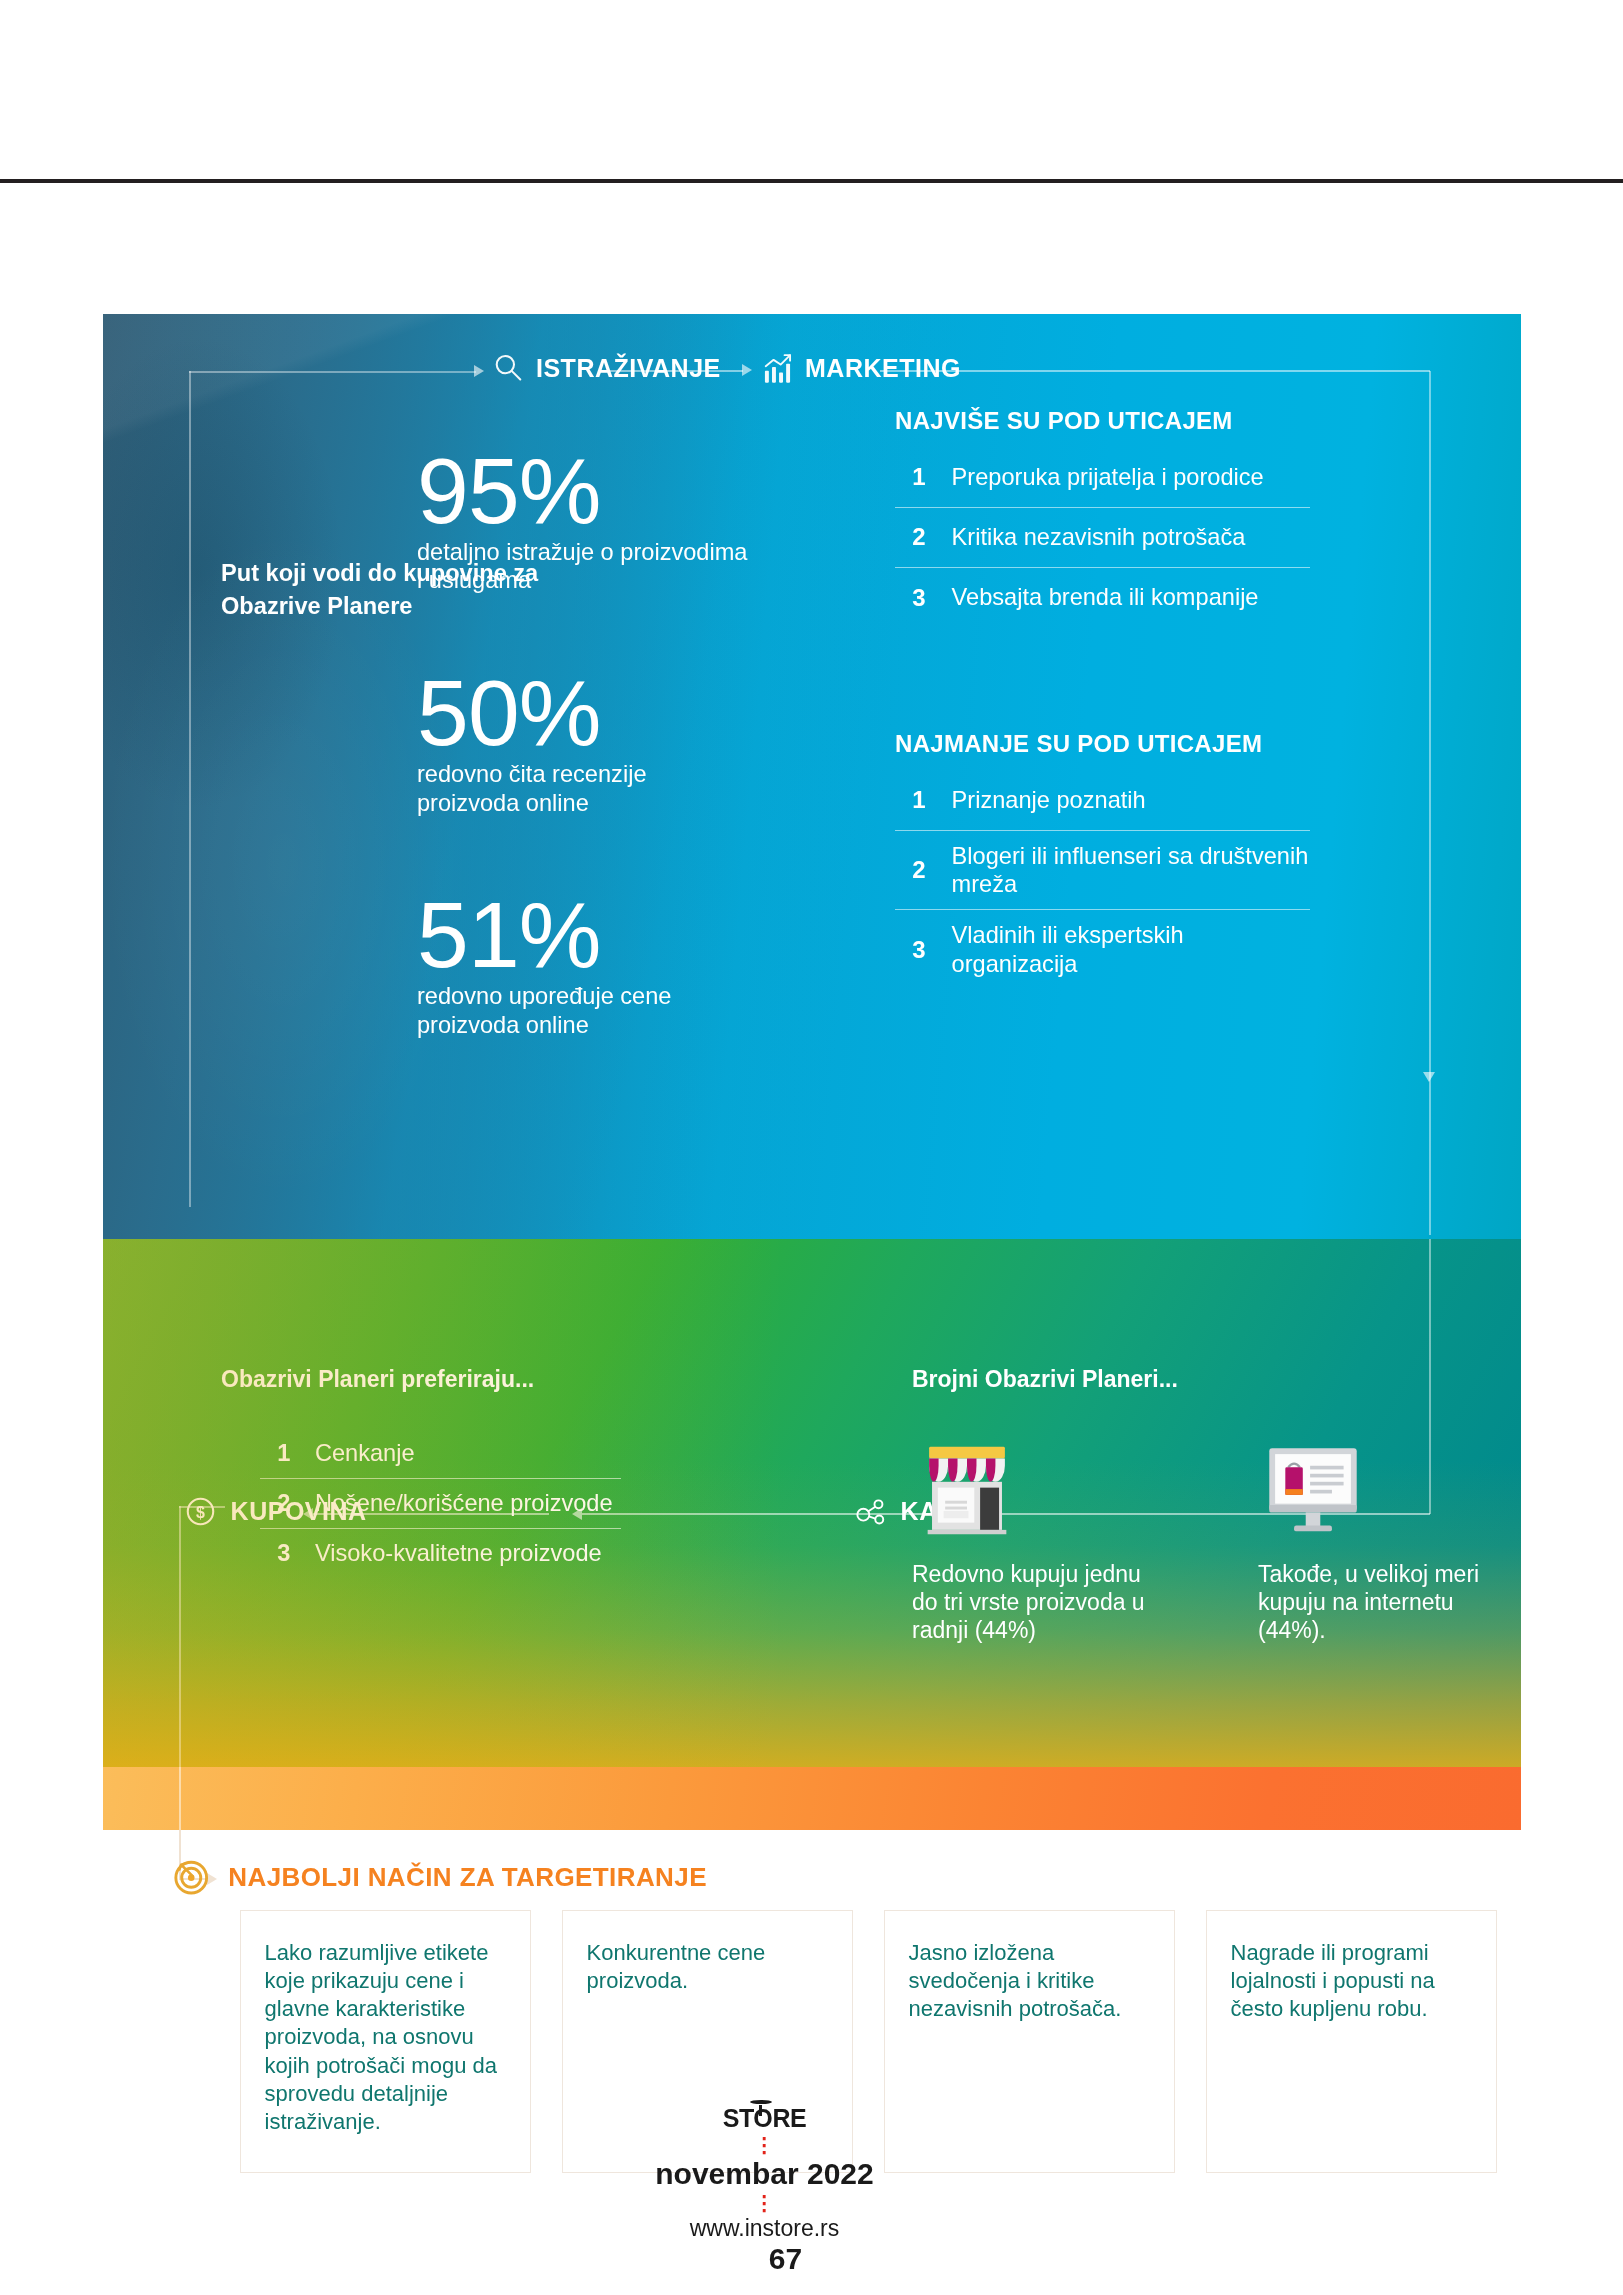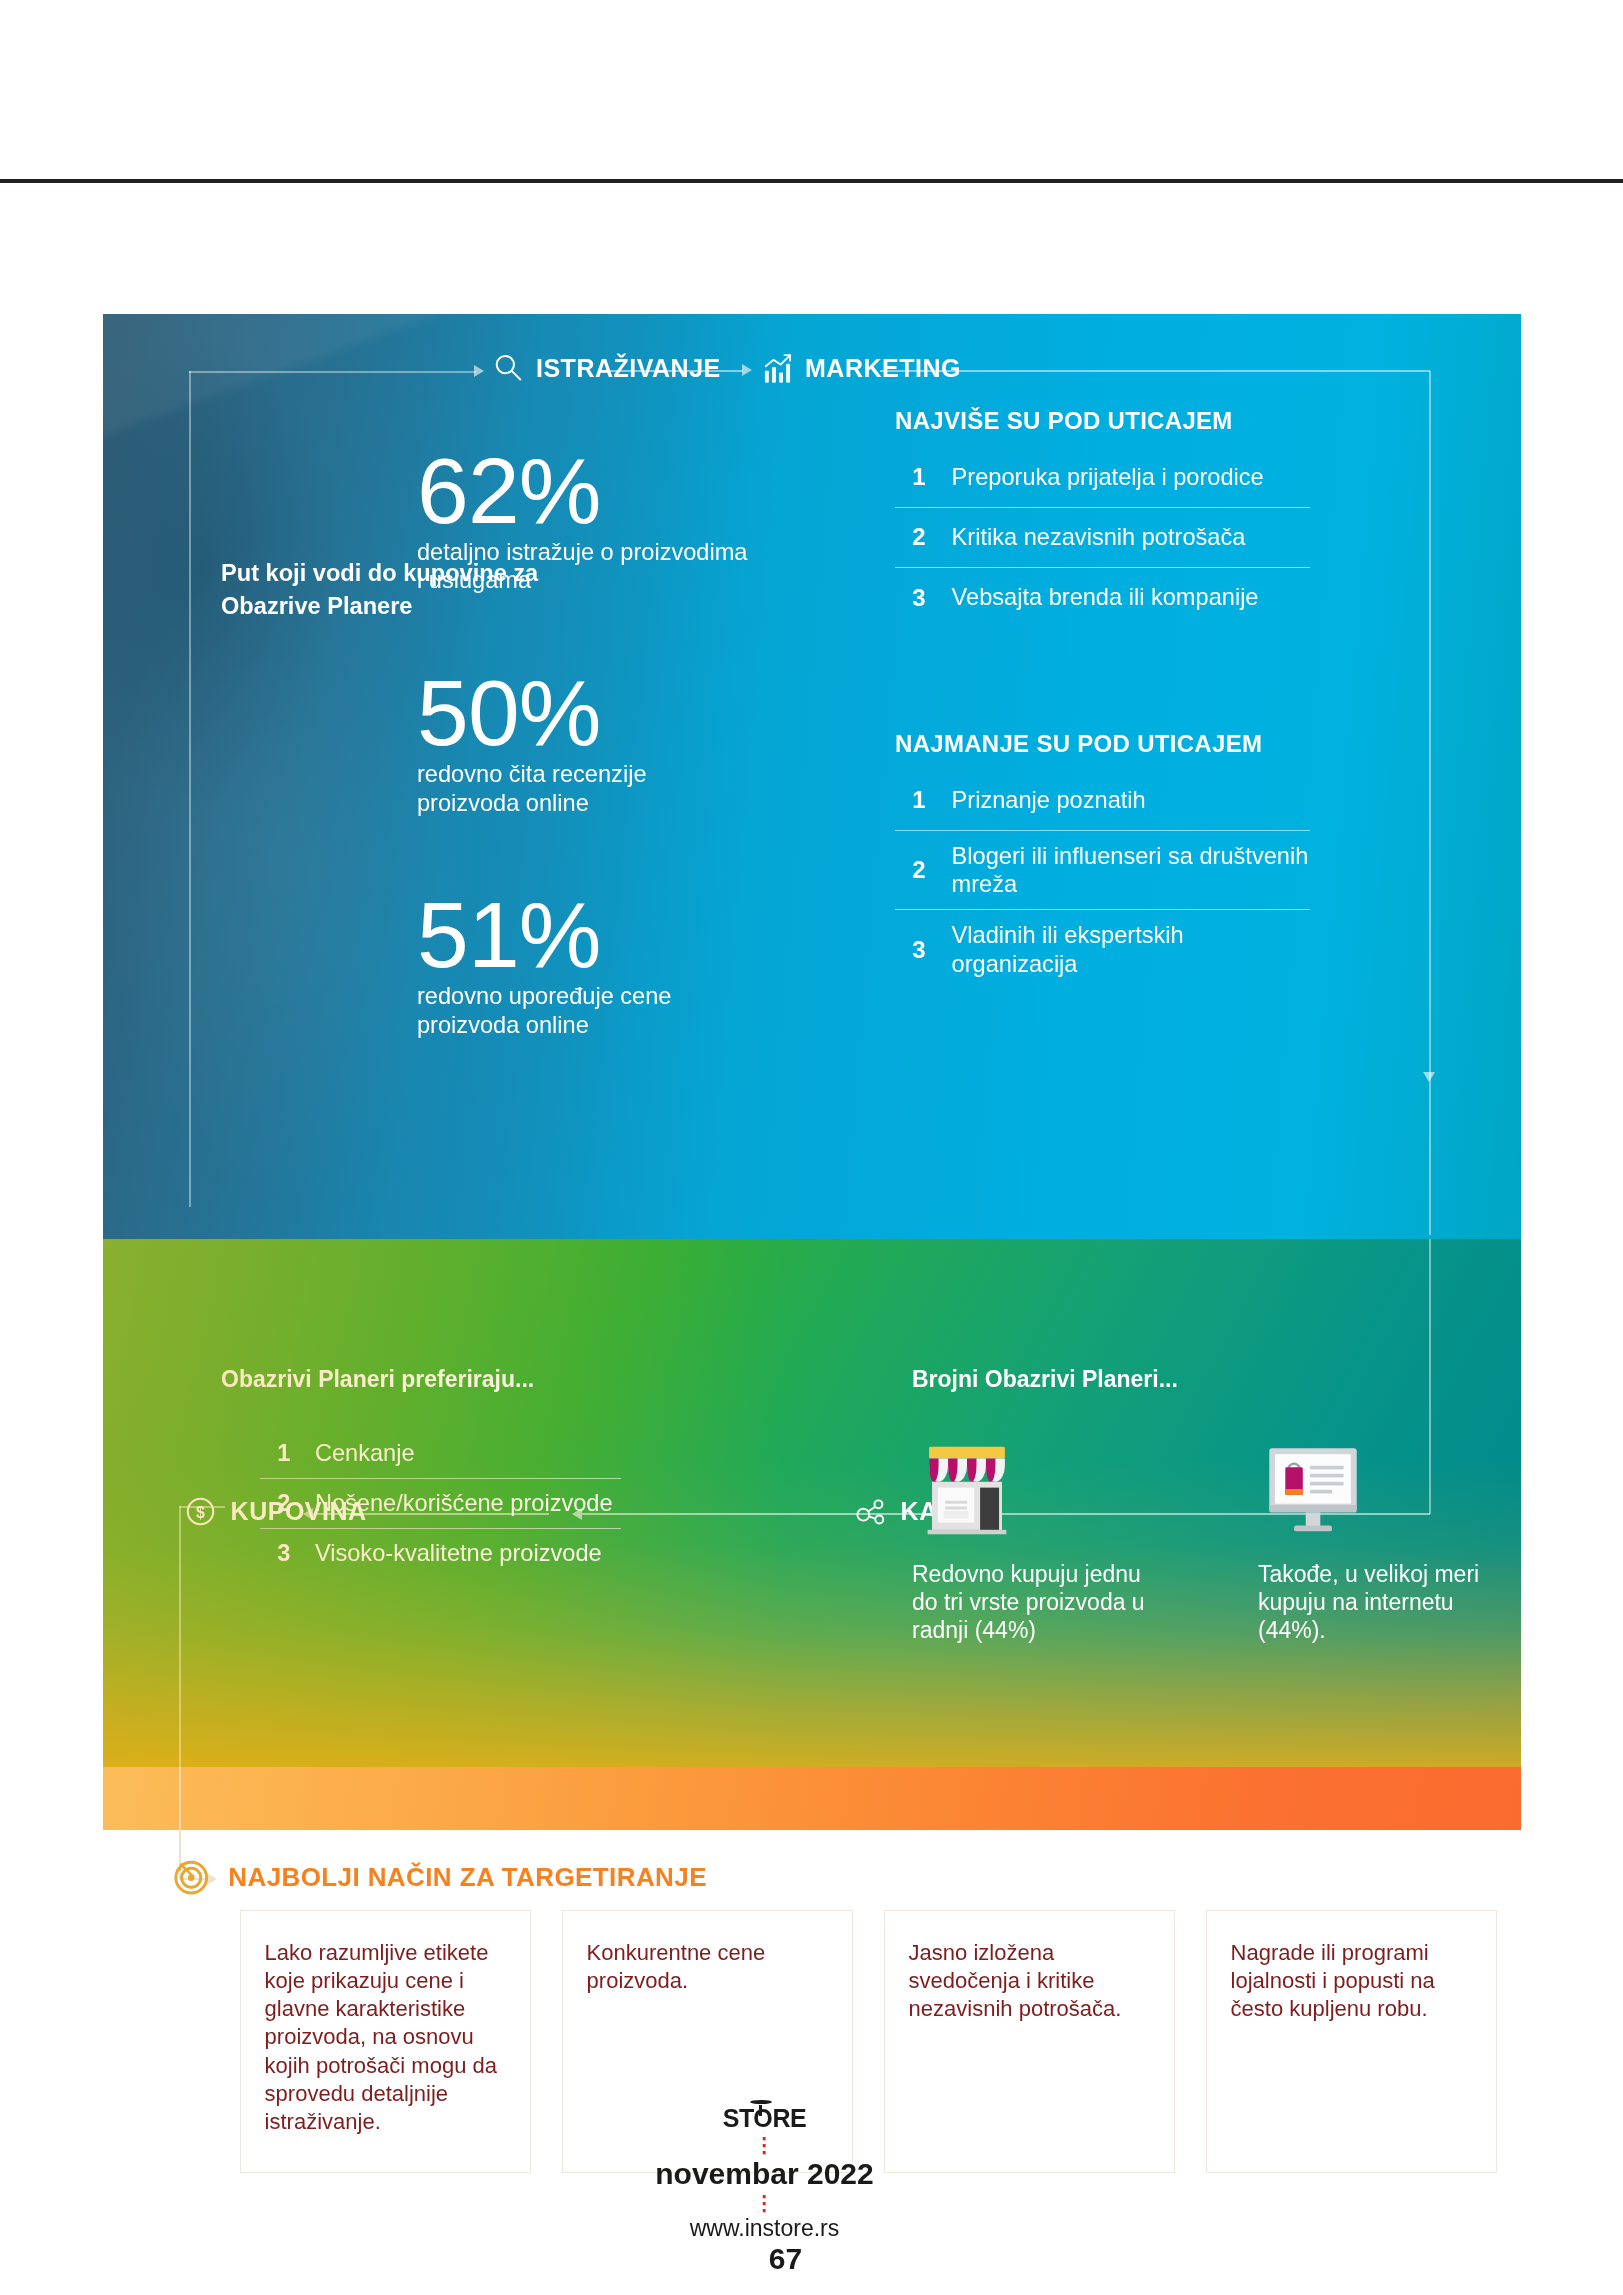--- a/index.html
+++ b/index.html
@@ -173,21 +173,21 @@
   .target-title {
     color: #f58220; font-size: 26px; font-weight: 700; letter-spacing: 0.4px;
   }
 
   .tiles { position: absolute; left: 240px; top: 1910px; display: flex; gap: 31px; }
   .tile {
     width: 291px; height: 263px;
     border: 1.6px solid #efe6dd; background: #ffffff;
     padding: 28px 23.6px 15.7px 23.6px;
   }
-  .tile-text { color: #7f1d1d; font-size: 22px; line-height: 1.28; }
+  .tile-text { color: #0f766e; font-size: 22px; line-height: 1.28; }
 
   .target-conn { position: absolute; background: #f0e2d2; }
 
   
   .footer {
     position: absolute; left: 0; top: 2229px; width: 1623px; height: 47px;
     display: flex; align-items: center; justify-content: flex-end;
     padding-right: 94px; gap: 0; flex-direction: column;
   }
   .f-logo-mark {
@@ -265,21 +265,21 @@
         </span>
         <span class="hdr-label">MARKETING</span>
       </div>
 
     </div>
 
     <div class="lede">Put koji vodi do kupovine za Obazrive Planere</div>
 
     <div class="stats">
       <div class="stat">
-        <div class="stat-num">62%</div>
+        <div class="stat-num">95%</div>
         <div class="stat-cap">detaljno istražuje o proizvodima i uslugama</div>
       </div>
       <div class="stat">
         <div class="stat-num">50%</div>
         <div class="stat-cap">redovno čita recenzije proizvoda online</div>
       </div>
       <div class="stat">
         <div class="stat-num">51%</div>
         <div class="stat-cap">redovno upoređuje cene proizvoda online</div>
       </div>

